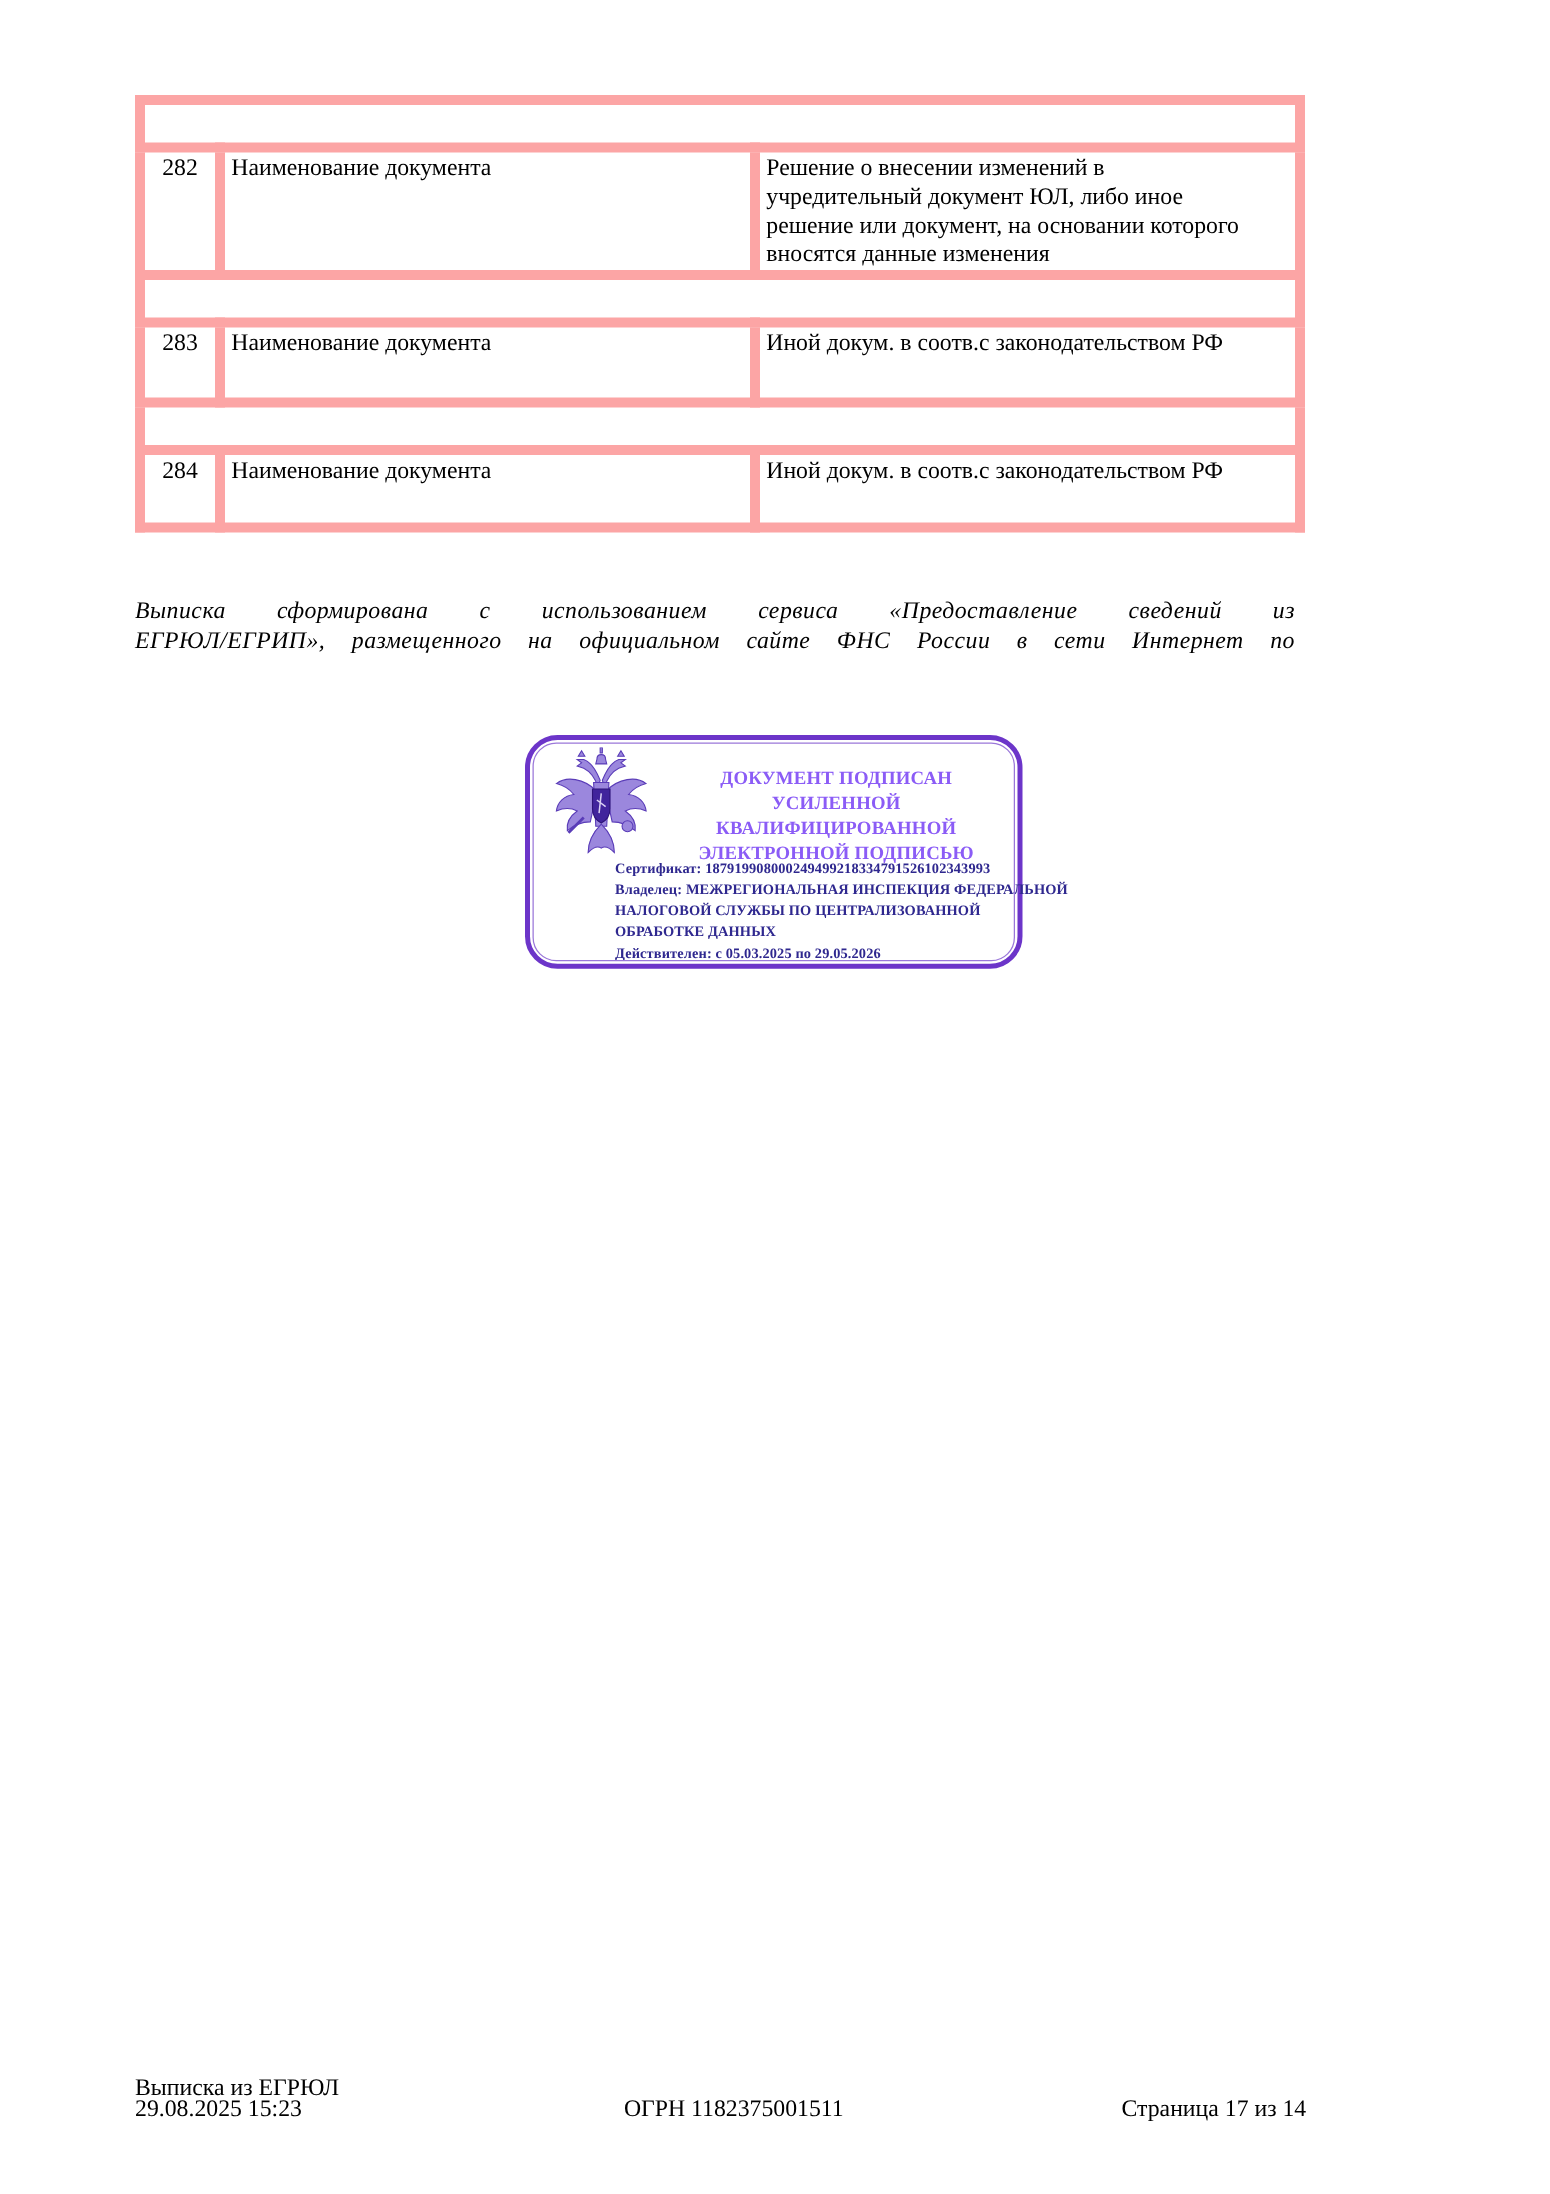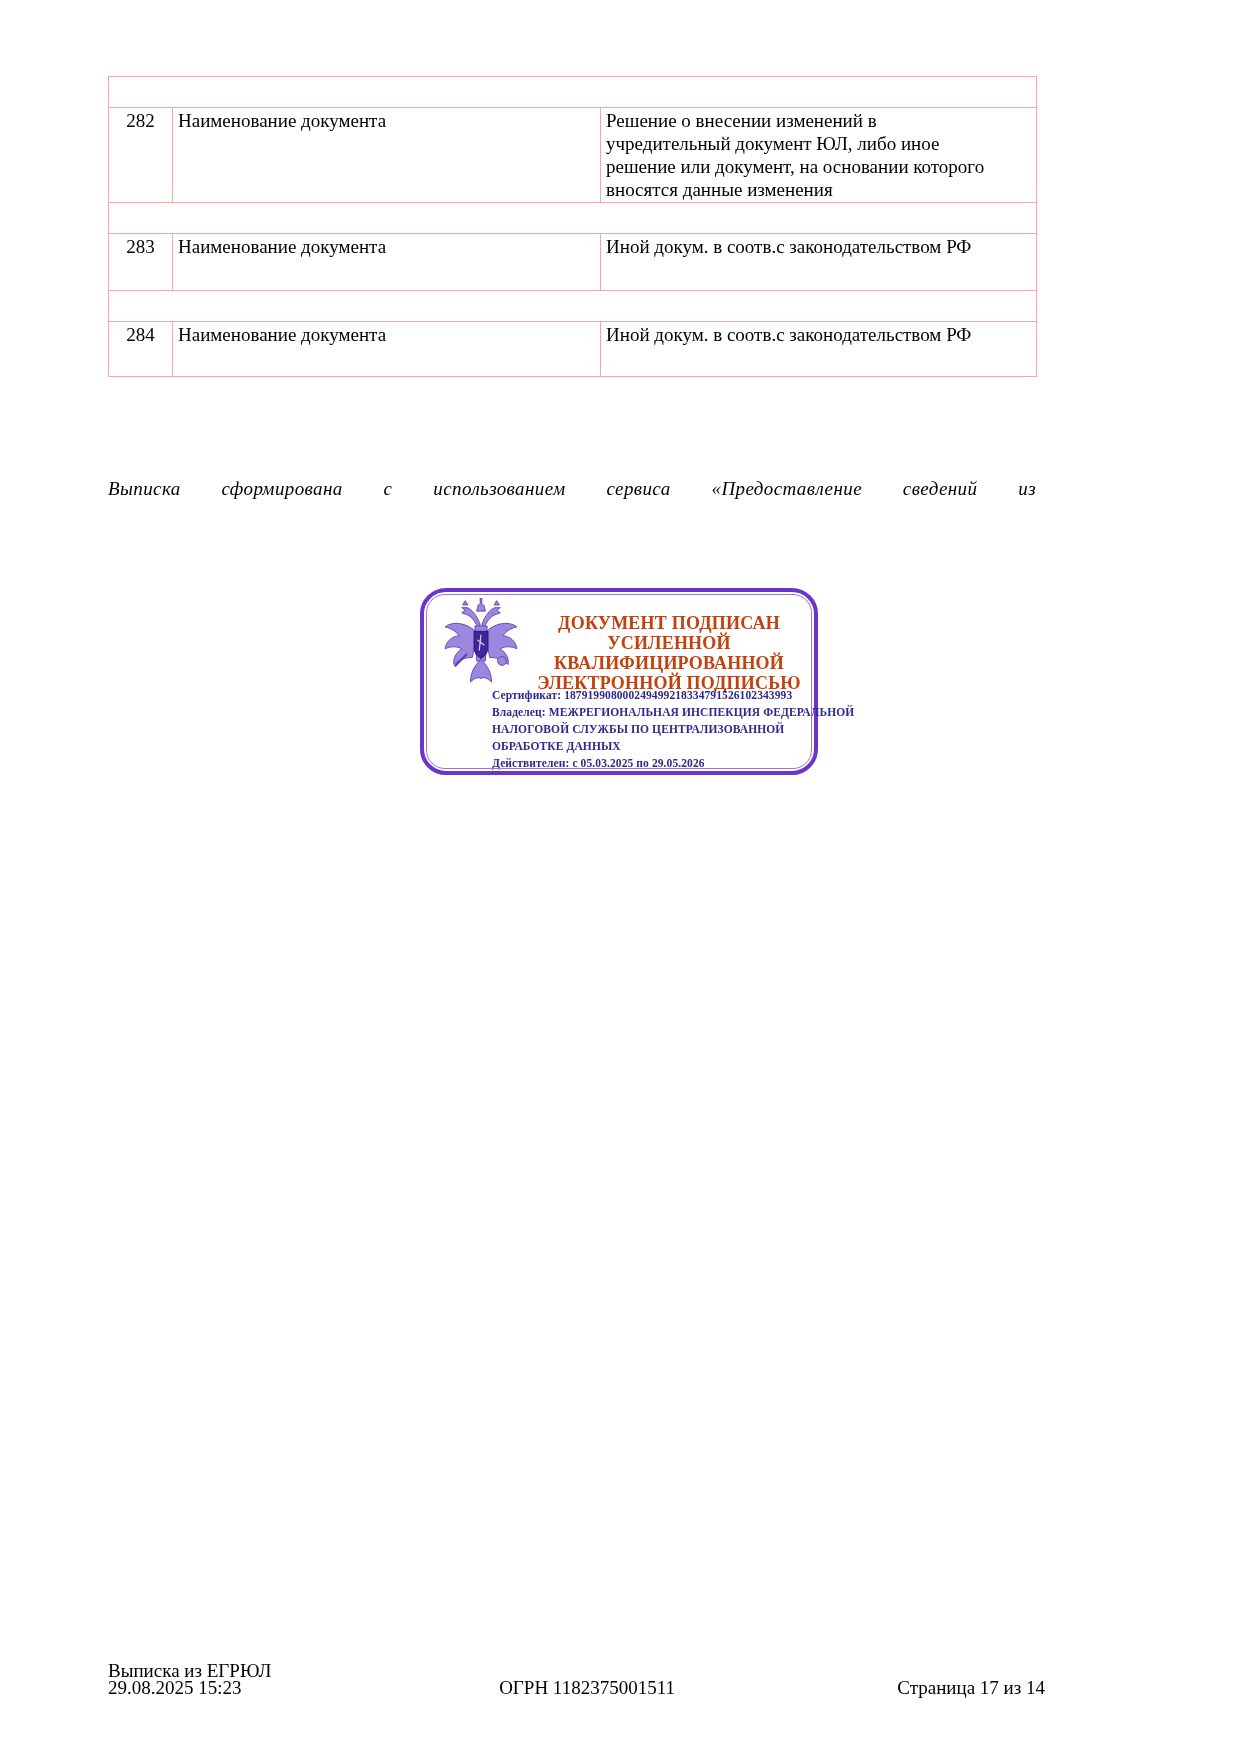--- a/index.html
+++ b/index.html
@@ -18,21 +18,21 @@
     position: absolute;
     left: 108px;
     top: 76px;
     width: 928px;
     border-collapse: collapse;
     table-layout: fixed;
     font-size: 19px;
     line-height: 23px;
   }
   .doc-table td {
-    border: 1px solid #fca5a5;
+    border: 8px solid #fca5a5;
     vertical-align: top;
     overflow: hidden;
   }
   .doc-table td.num   { text-align: center; padding: 1px 2px; }
   .doc-table td.label { padding: 1px 4px 1px 5px; }
   .doc-table td.value { padding: 1px 36px 1px 5px; }
   tr.spacer td { height: 28px; }
   tr.row-a td { height: 92px; }
   tr.row-b td { height: 54px; margin-top: 48px; }
   tr.row-c td { height: 52px; }
@@ -78,24 +78,24 @@
     width: 90px;
     height: 98px;
   }
   .stamp-title {
     position: absolute;
     left: 106px;
     right: 6px;
     top: 21px;
     text-align: center;
     font-weight: bold;
-    font-size: 18px;
+    font-size: 15px;
     line-height: 20px;
     letter-spacing: 0.2px;
-    color: #c2410c;
+    color: #8b5cf6;
   }
   .stamp-info {
     position: absolute;
     left: 20px;
     top: 95px;
     width: 366px;
     font-weight: bold;
     font-size: 11.5px;
     line-height: 17px;
     letter-spacing: 0.1px;
@@ -159,20 +159,21 @@
   <tr class="row-c">
     <td class="num">284</td>
     <td class="label">Наименование документа</td>
     <td class="value">Иной докум. в соотв.с законодательством РФ</td>
   </tr>
 </tbody>
   </table>
 
 <div class="note">
   <div class="note-line">Выписка сформирована с использованием сервиса «Предоставление сведений из</div>
+  <div class="note-line">ЕГРЮЛ/ЕГРИП», размещенного на официальном сайте ФНС России в сети Интернет по</div>
 </div>
 
 <div class="stamp">
   <svg class="eagle" viewBox="0 0 100 112" xmlns="http://www.w3.org/2000/svg">
     <g fill="#9b87dd" stroke="#5a3cb8" stroke-width="1">
       <path d="M46 40 C34 28 18 26 9 33 C17 35 21 38 25 43 C16 44 10 50 9 58 C16 55 22 55 28 58 C21 63 18 69 19 76 C26 70 33 68 40 68 Z"></path>
       <path d="M54 40 C66 28 82 26 91 33 C83 35 79 38 75 43 C84 44 90 50 91 58 C84 55 78 55 72 58 C79 63 82 69 81 76 C74 70 67 68 60 68 Z"></path>
       <path d="M47 36 C44 27 40 22 34 19 L28 17 L32 14 L28 11 L34 11 C40 13 45 20 49 30 Z"></path>
       <path d="M53 36 C56 27 60 22 66 19 L72 17 L68 14 L72 11 L66 11 C60 13 55 20 51 30 Z"></path>
       <path d="M29 8 L35 8 L32 3 Z"></path>

